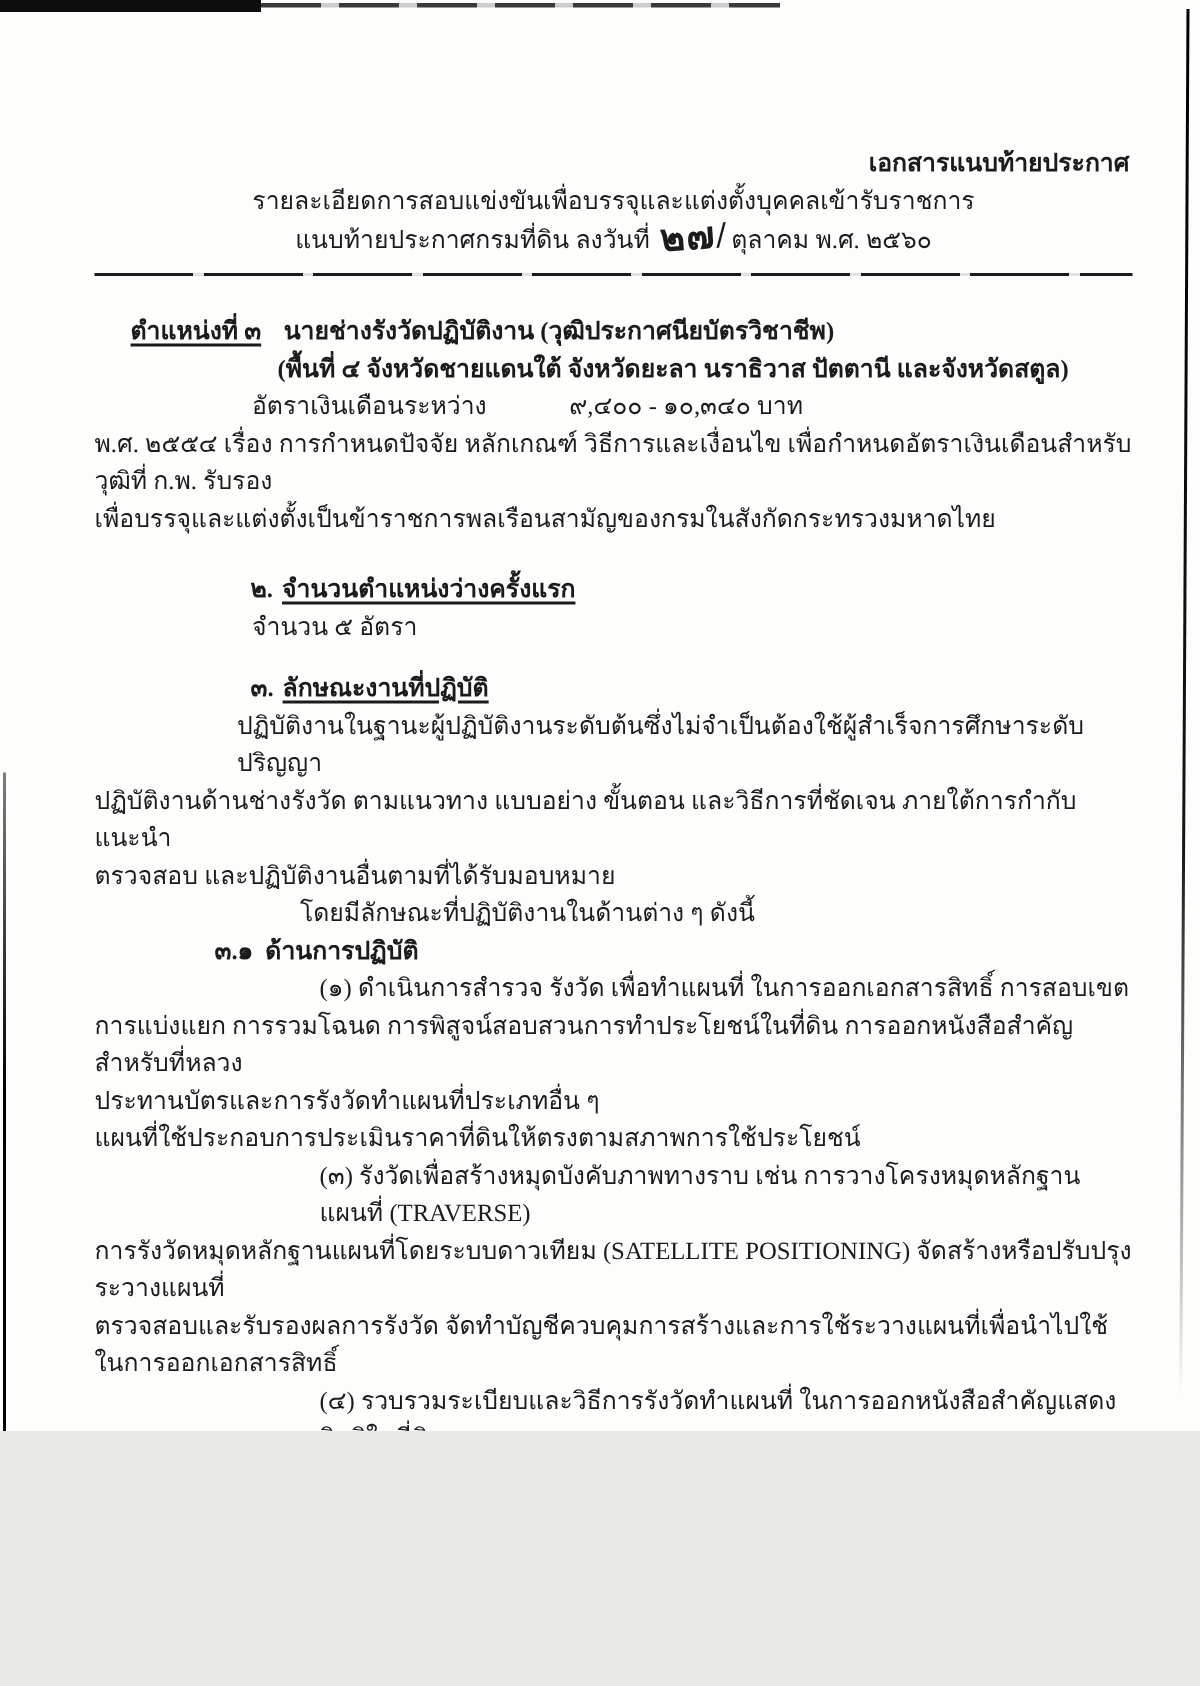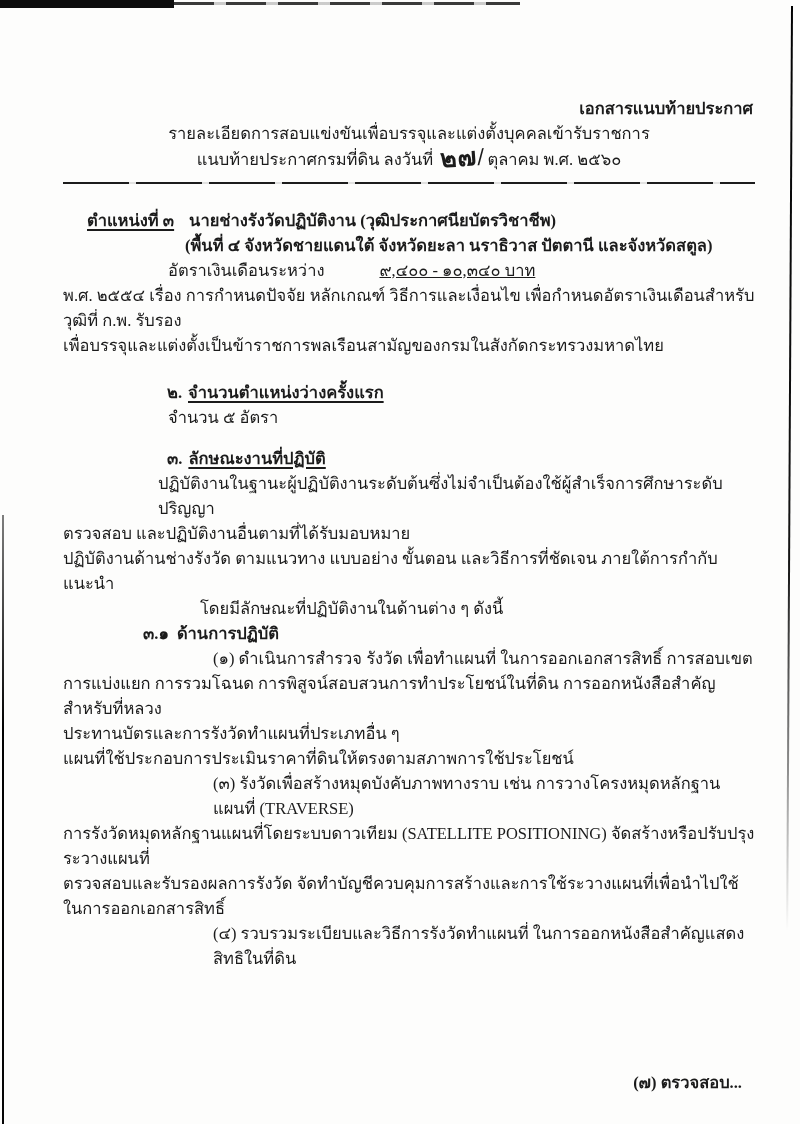--- a/index.html
+++ b/index.html
@@ -1,18 +1,18 @@
 <!DOCTYPE html>
 <html><head>
 <meta charset="utf-8">
 <style>
   html,body { margin:0; padding:0; background:#e8e8e6; }
   .sheet {
     position:relative;
-    width:800px; height:1124px;
+    width:800px; height:954px;
     margin:0 auto;
     background:#fdfdfc;
     overflow:hidden;
     font-family:"Liberation Serif","DejaVu Serif",serif;
     color:#1b1b1b;
     font-size:16.5px;
   }
   
   .scan-top-bar    { position:absolute; top:0; left:0; width:174px; height:8px; background:#0d0d0d; }
   .scan-top-line   { position:absolute; top:2px; left:174px; width:346px; height:3px;
@@ -43,21 +43,21 @@
   .sec-head  { padding-left:104px; }
   .sec-head .num { margin-right:6px; }
   .mt-s1 { margin-top:28px; }
   .mt-s2 { margin-top:22px; }
   .mt-s3 { margin-top:16px; }
   .ind-a { padding-left:105px; }
   .ind-b { padding-left:95px; }
   .ind-c { padding-left:137px; }
   .ind-d { padding-left:80px; }
   .ind-e { padding-left:150px; }
-  .salary-val { margin-left:55px;text-decoration:underline; }
+  .salary-val { margin-left:55px; }
   .subhead .num { margin-right:8px; }
   .footer-cont { position:absolute; top:1070px; right:58px; font-weight:bold; line-height:25px; }
 </style>
 </head>
 <body>
 
 <div class="sheet">
 
   <div class="scan-top-bar"></div>
   <div class="scan-top-line"></div>
@@ -88,22 +88,22 @@
 
     <div class="line sec-head mt-s2">
       <span class="num bold">๒.</span><span class="bold und">จำนวนตำแหน่งว่างครั้งแรก</span>
     </div>
     <div class="line ind-a">จำนวน ๕ อัตรา</div>
 
     <div class="line sec-head mt-s3">
       <span class="num bold">๓.</span><span class="bold und">ลักษณะงานที่ปฏิบัติ</span>
     </div>
     <div class="line ind-b">ปฏิบัติงานในฐานะผู้ปฏิบัติงานระดับต้นซึ่งไม่จำเป็นต้องใช้ผู้สำเร็จการศึกษาระดับปริญญา</div>
+    <div class="line">ปฏิบัติงานด้านช่างรังวัด ตามแนวทาง แบบอย่าง ขั้นตอน และวิธีการที่ชัดเจน ภายใต้การกำกับ แนะนำ</div>
     <div class="line">ตรวจสอบ และปฏิบัติงานอื่นตามที่ได้รับมอบหมาย</div>
-    <div class="line">ปฏิบัติงานด้านช่างรังวัด ตามแนวทาง แบบอย่าง ขั้นตอน และวิธีการที่ชัดเจน ภายใต้การกำกับ แนะนำ</div>
     <div class="line ind-c">โดยมีลักษณะที่ปฏิบัติงานในด้านต่าง ๆ ดังนี้</div>
 
     <div class="line ind-d subhead">
       <span class="num bold">๓.๑</span><span class="bold">ด้านการปฏิบัติ</span>
     </div>
 
     <div class="line ind-e">(๑) ดำเนินการสำรวจ รังวัด เพื่อทำแผนที่ ในการออกเอกสารสิทธิ์ การสอบเขต</div>
     <div class="line">การแบ่งแยก การรวมโฉนด การพิสูจน์สอบสวนการทำประโยชน์ในที่ดิน การออกหนังสือสำคัญสำหรับที่หลวง</div>
     <div class="line">ประทานบัตรและการรังวัดทำแผนที่ประเภทอื่น ๆ</div>
 

